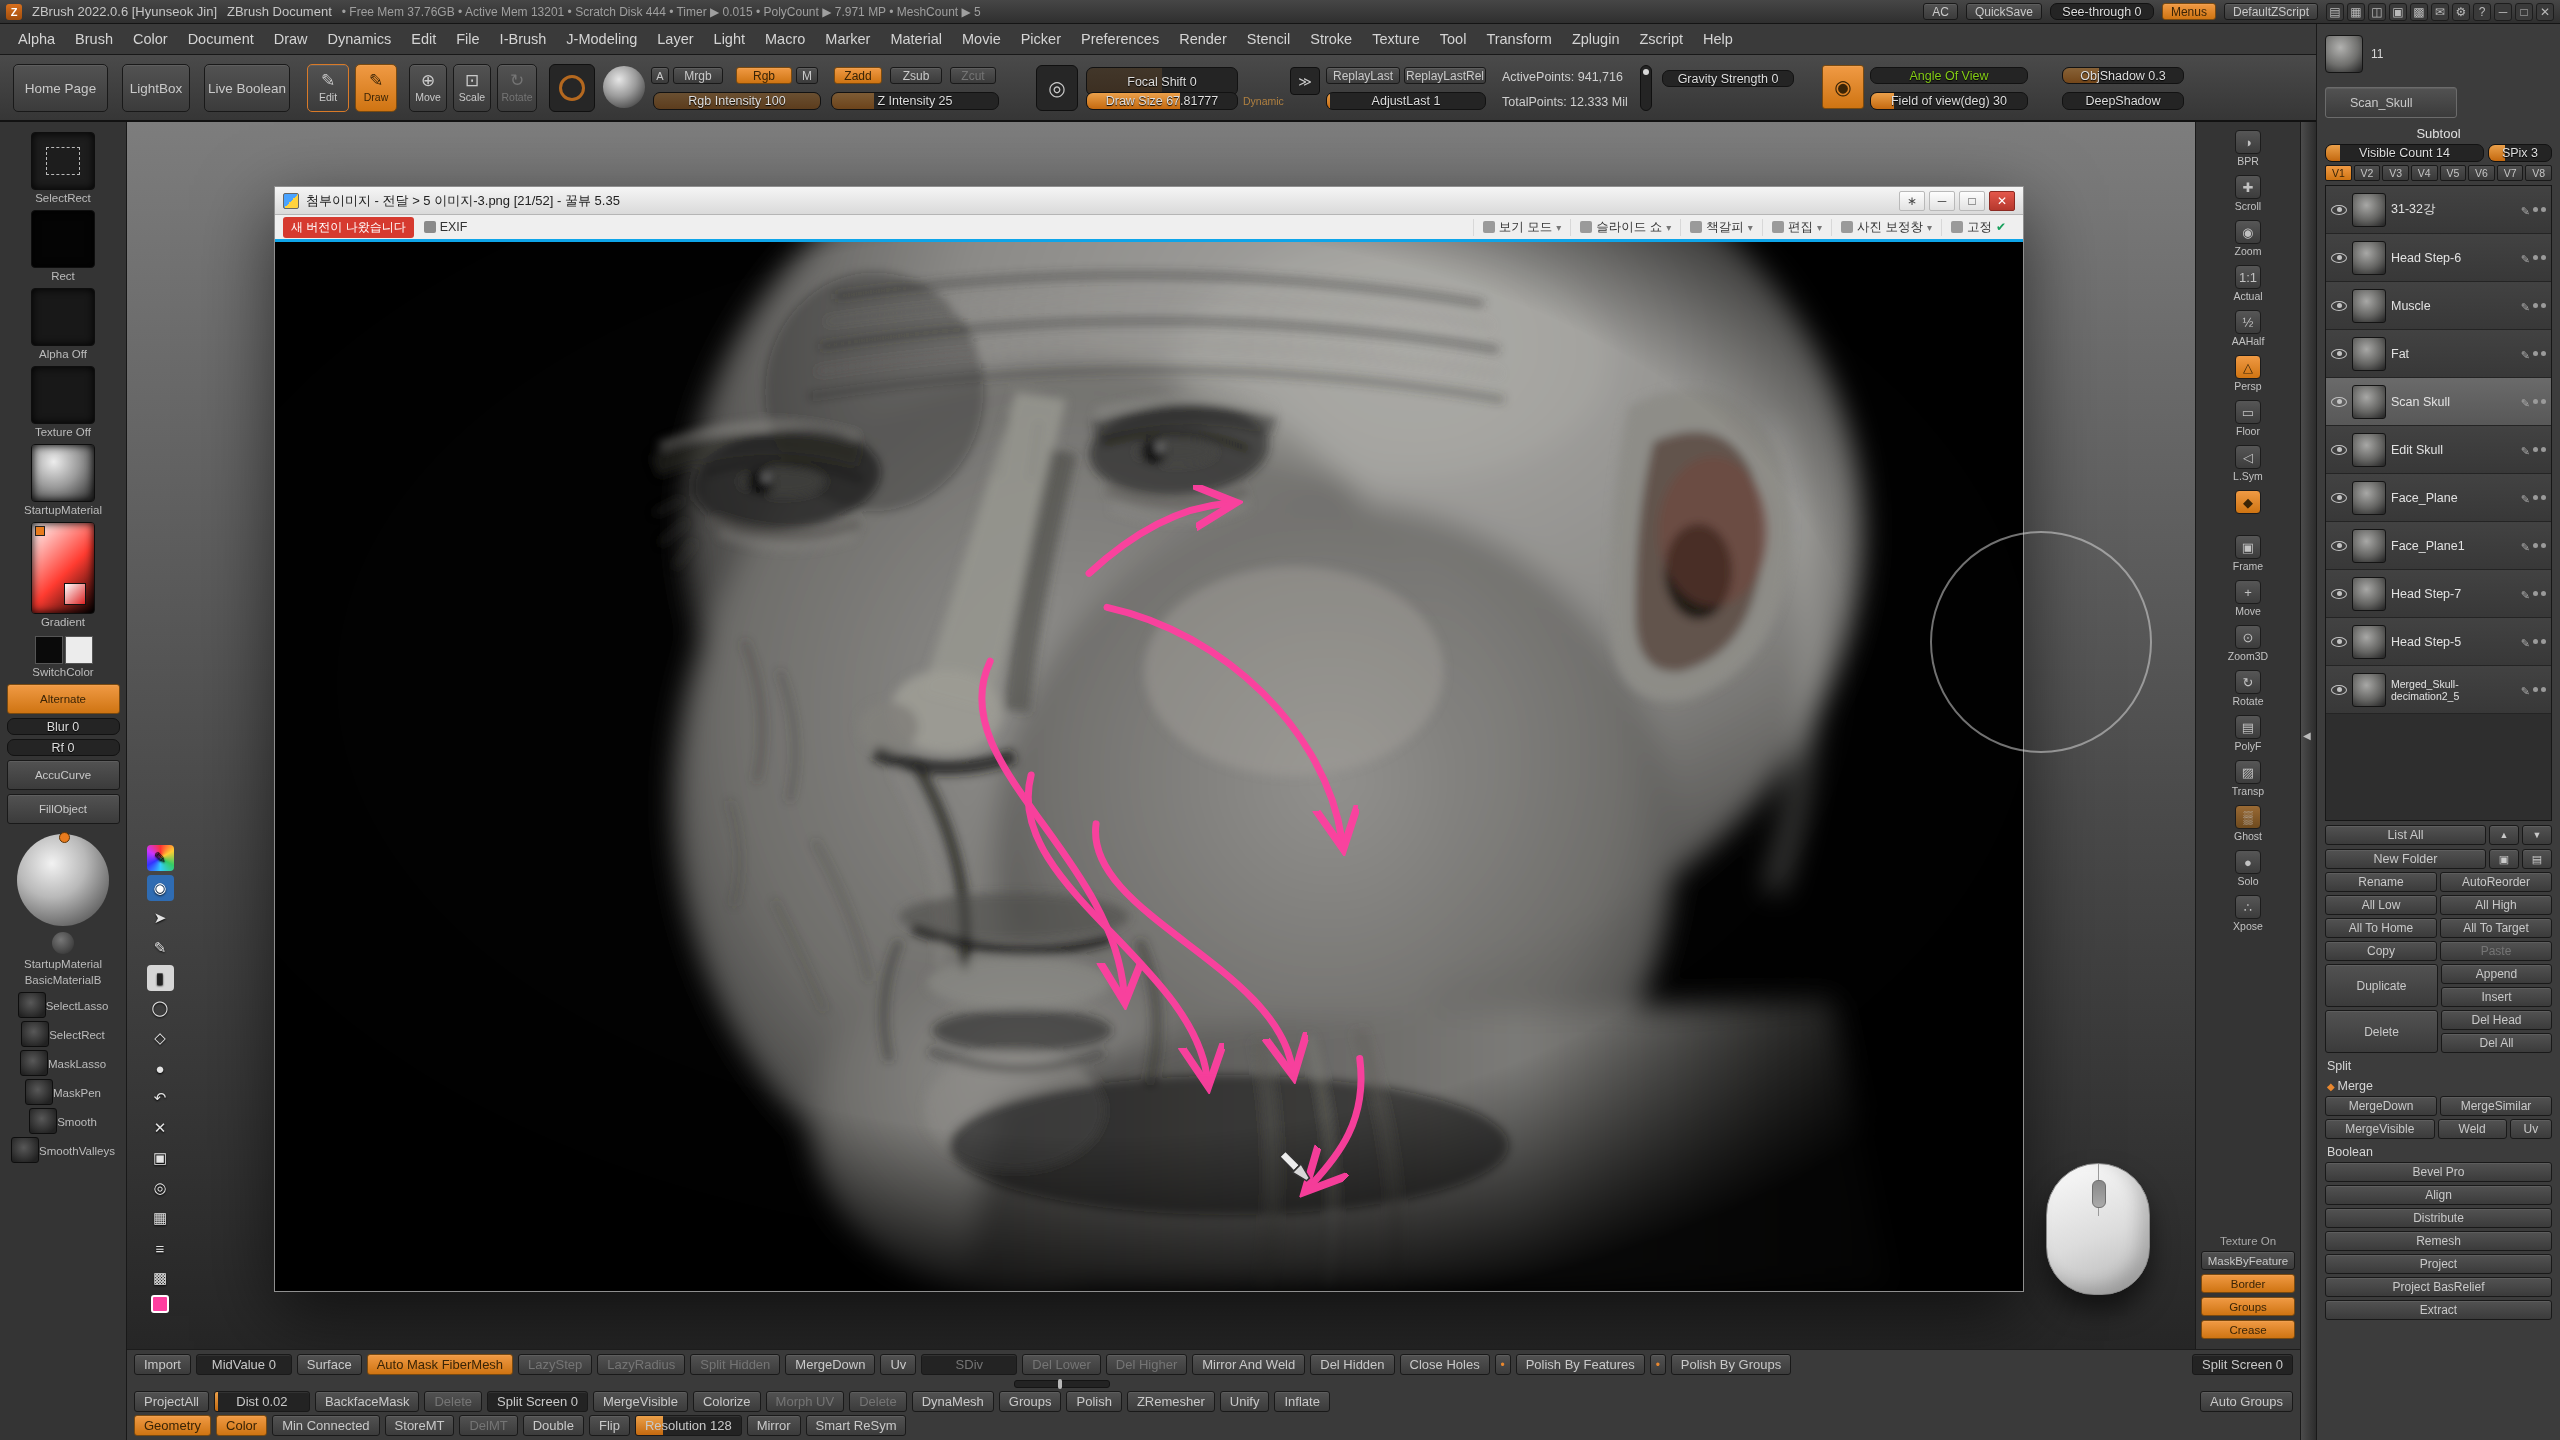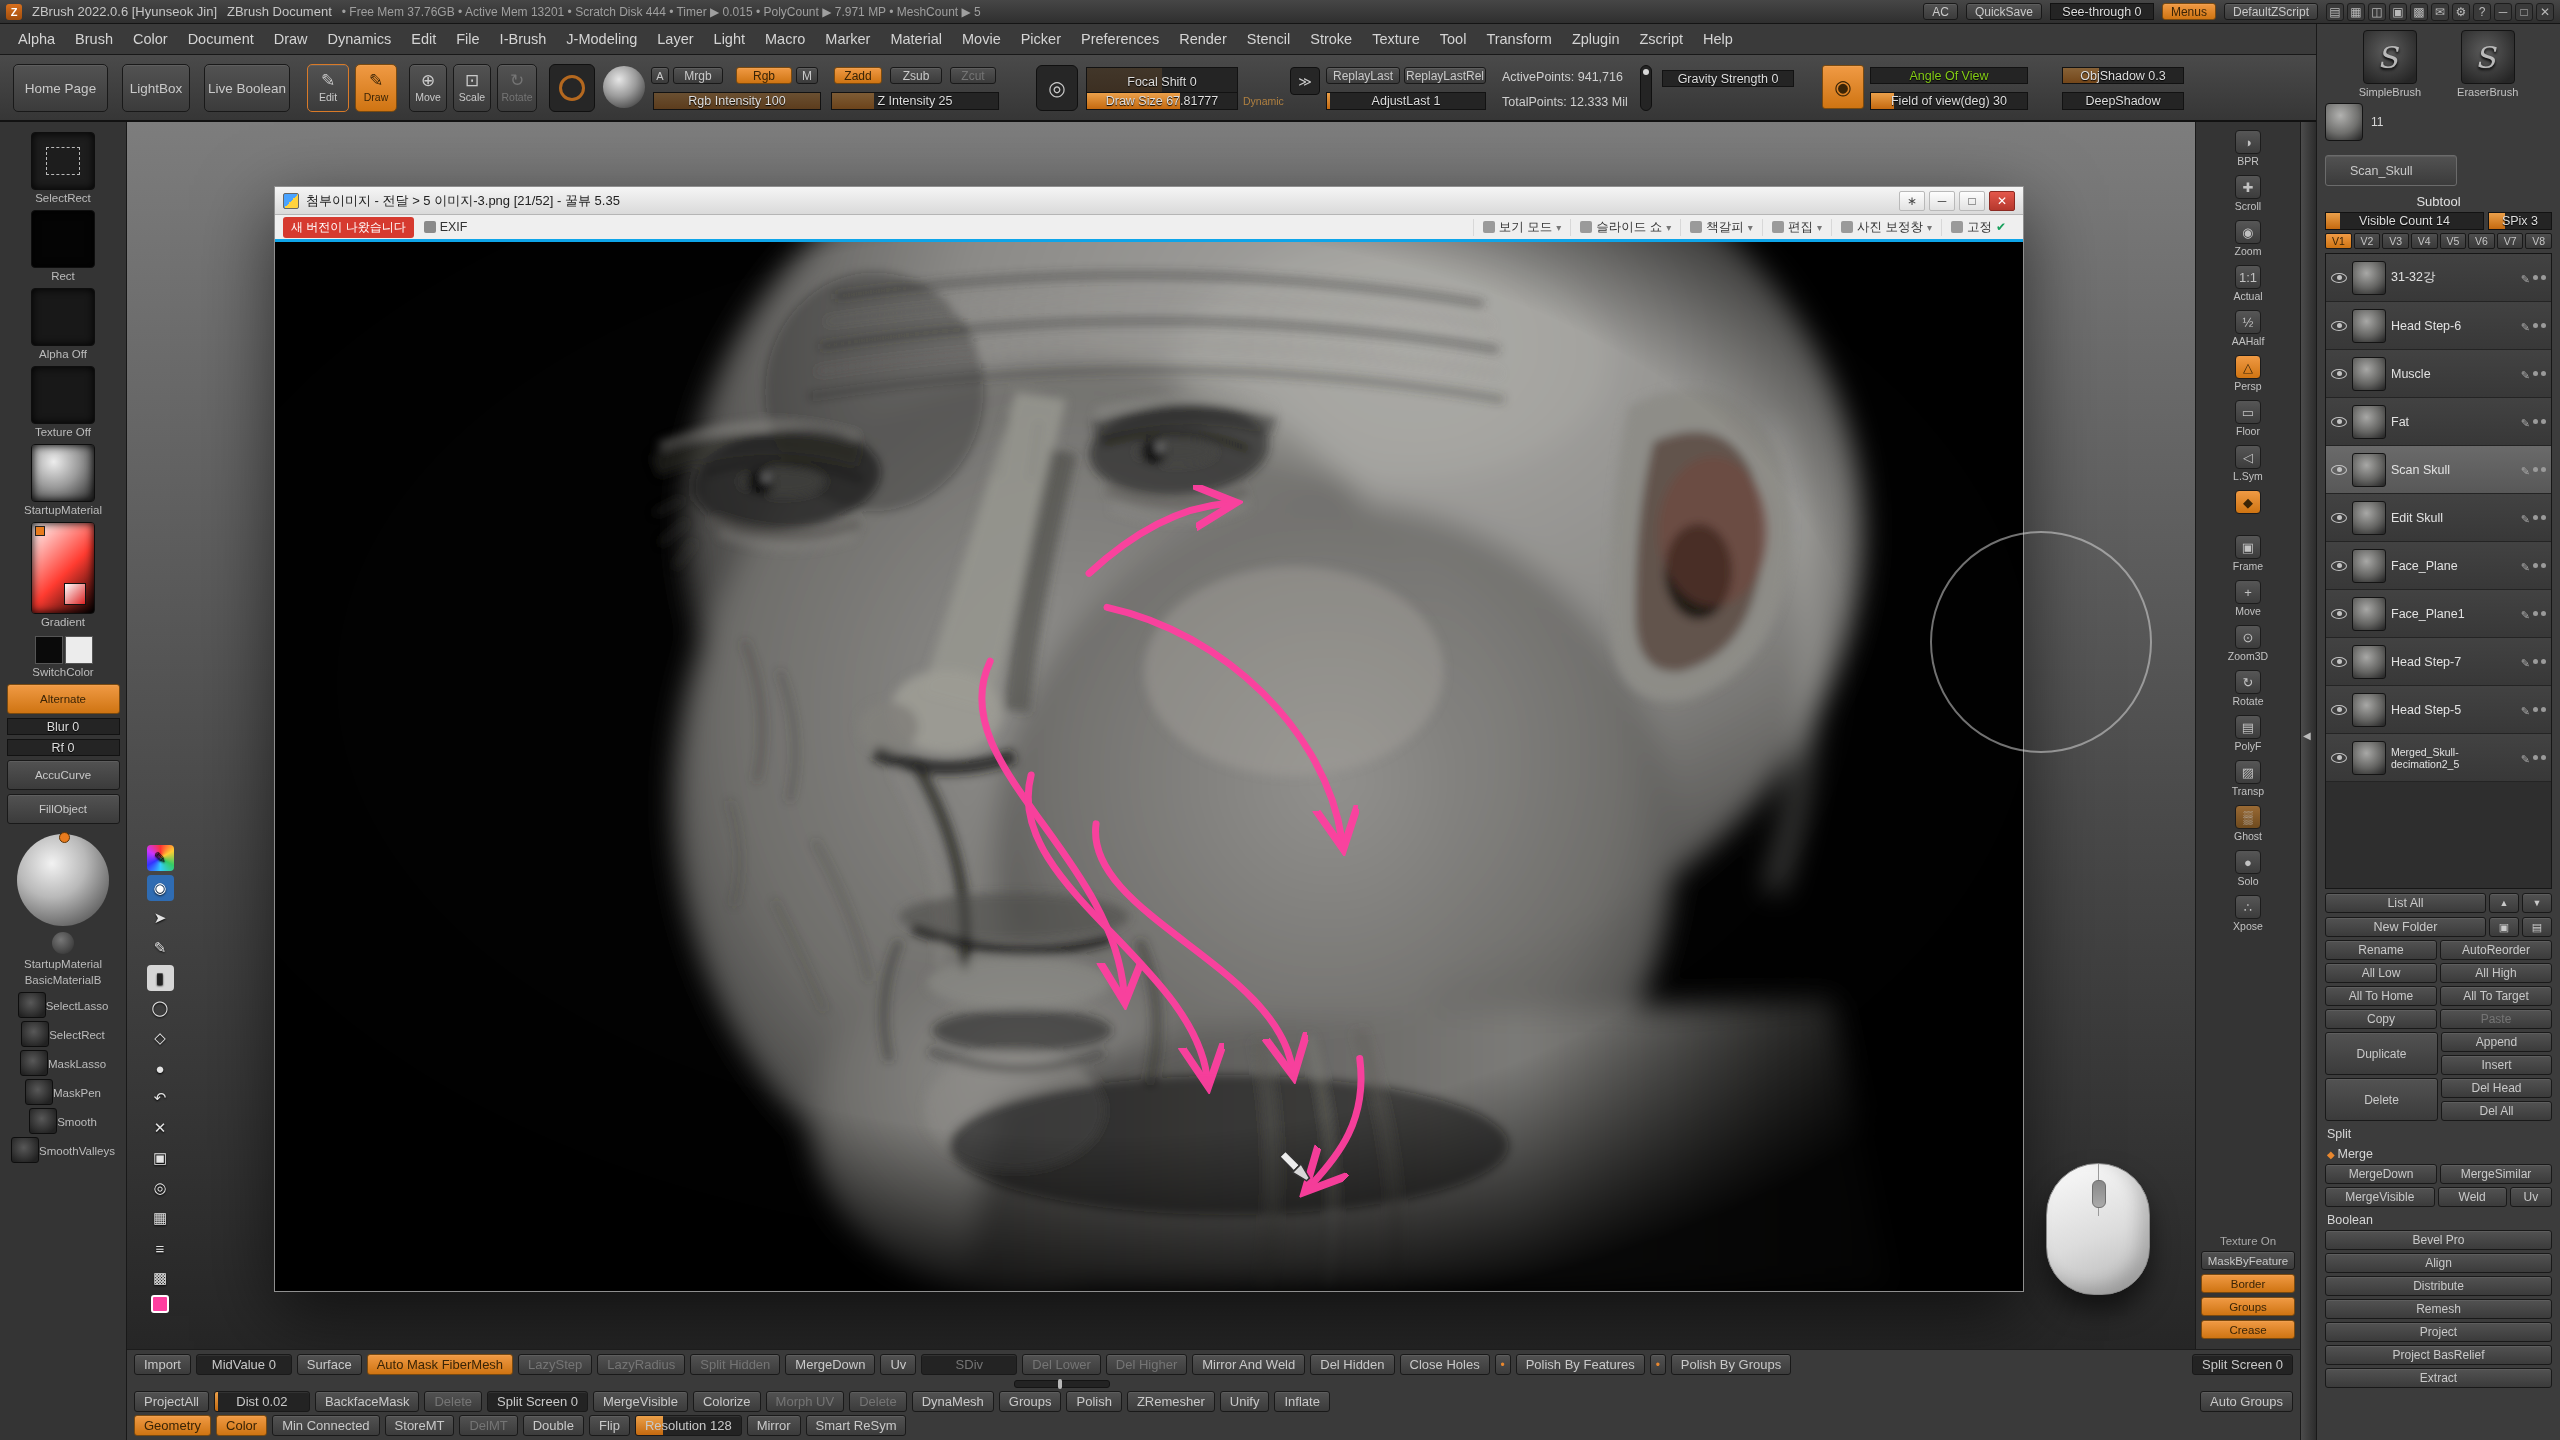--- a/index.html
+++ b/index.html
@@ -1,21 +1,21 @@
 <!DOCTYPE html>
 <html><head>
 <meta charset="utf-8">
 <style>
 *{box-sizing:border-box;margin:0;padding:0}
 html,body{width:2560px;height:1440px;background:#262626;font-family:"Liberation Sans",sans-serif;overflow:hidden;cursor:default}
 
 .zbtn{background:linear-gradient(#525252,#3b3b3b);border:1px solid #191919;border-radius:3px;color:#c9c9c9;display:flex;align-items:center;justify-content:center;font-size:13px;box-shadow:inset 0 1px 0 rgba(255,255,255,.07);white-space:nowrap}
 .zbtn.orange,.orange.zbtn{background:linear-gradient(#f09a44,#cf7412);color:#3a2406;border-color:#7a4a10}
 .zbtn.disabled{color:#757575}
-.sl{position:relative;background:#242424;border:1px solid #121212;border-radius:0;overflow:hidden;display:flex;align-items:center;justify-content:center}
+.sl{position:relative;background:#242424;border:1px solid #121212;border-radius:7px;overflow:hidden;display:flex;align-items:center;justify-content:center}
 .sl .fill{position:absolute;left:0;top:0;bottom:0;background:linear-gradient(#eba04a,#c4690f);width:0}
 .sl .lab{position:relative;z-index:1;font-size:12.5px;color:#dedede;white-space:nowrap;text-shadow:0 1px 1px #000}
 .sl.dim .lab{color:#84cc16}
 
 #titlebar{position:absolute;inset:0 0 auto 0;height:24px;background:linear-gradient(#464646,#2f2f2f);border-bottom:1px solid #141414;display:flex;align-items:center;padding:0 6px;font-size:13px;color:#c6c6c6;gap:10px}
 #zlogo{width:16px;height:16px;background:linear-gradient(#d8701e,#a14d0c);border-radius:3px;color:#fff;font-size:11px;font-weight:bold;display:flex;align-items:center;justify-content:center}
 #tb-stats{color:#9f9f9f;font-size:12px}
 #tb-right{margin-left:auto;display:flex;align-items:center;gap:8px}
 #tb-right .zbtn{height:17px;padding:0 8px;font-size:12px}
 #tb-right .sl{height:17px;width:104px}
@@ -699,30 +699,20 @@
     <span class="zbtn cs-btn">MaskByFeature</span>
     <span class="zbtn cs-btn orange">Border</span>
     <span class="zbtn cs-btn orange">Groups</span>
     <span class="zbtn cs-btn orange">Crease</span>
   </div>
 </div>
 
 <div id="divider"></div>
 
 <div id="tray">
-  <div id="brushes-row">
-    <div class="bwrap">
-        <div class="bthumb"></div>
-        <div class="blab">SimpleBrush</div>
-      </div>
-    <div class="bwrap">
-        <div class="bthumb"></div>
-        <div class="blab">EraserBrush</div>
-      </div>
-  </div>
   <div id="toolrow">
     <div id="tthumb"></div>
     <span id="tcount">11</span>
   </div>
   <div id="toolname" class="zbtn">Scan_Skull</div>
   <div class="sec-head">Subtool</div>
   <div id="vc-row">
     <div id="vc" class="sl">
         <span class="fill" style="width: 9%;"></span>
         <span class="lab">Visible Count 14</span>

